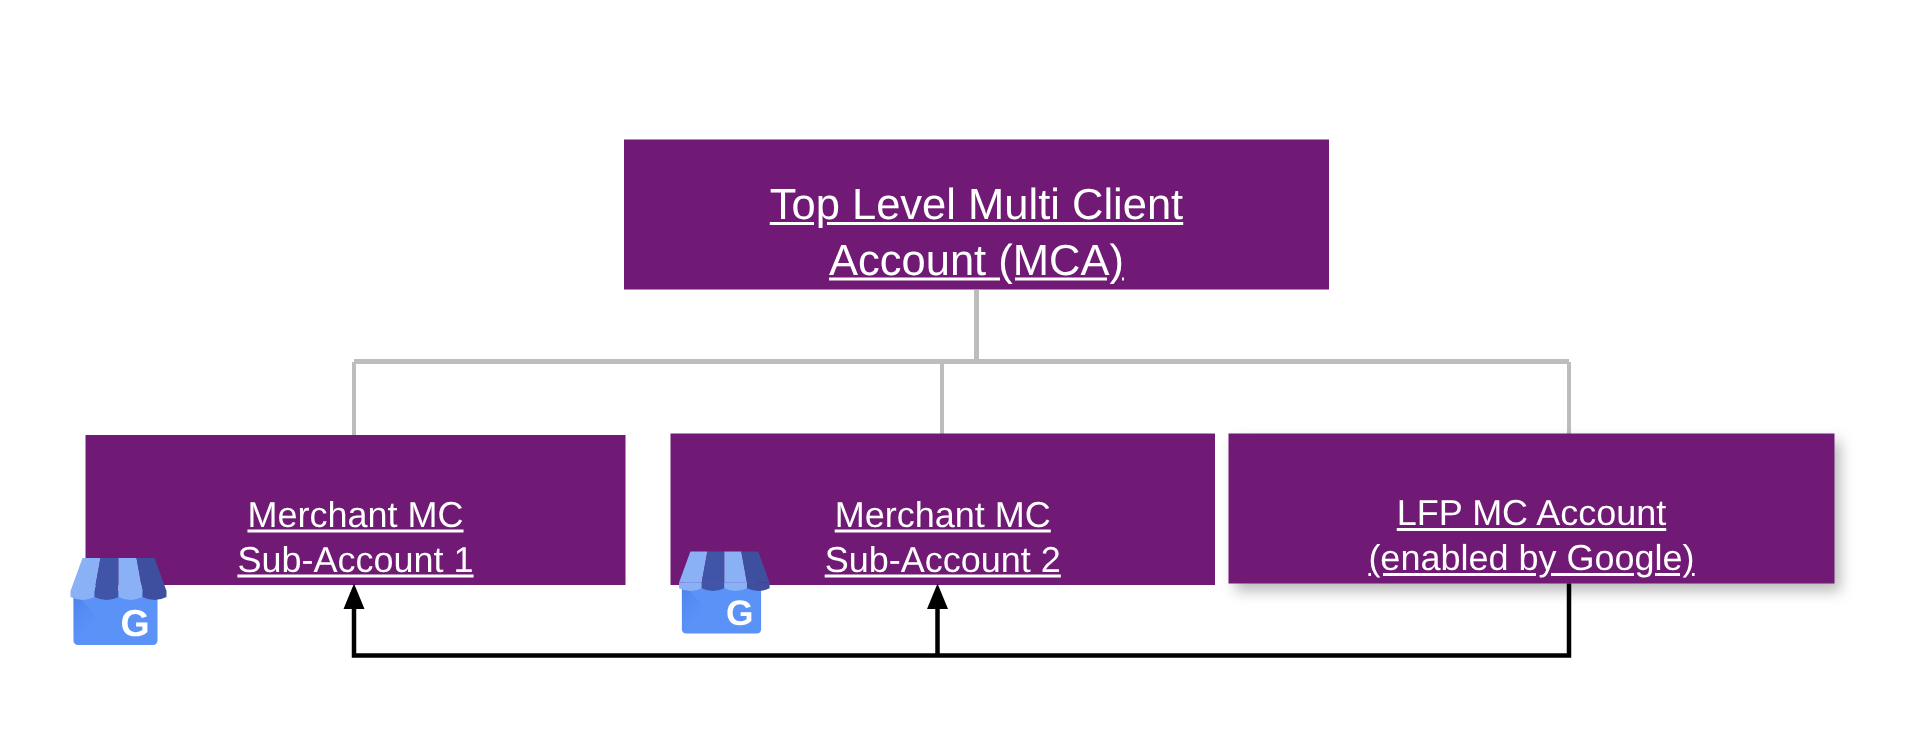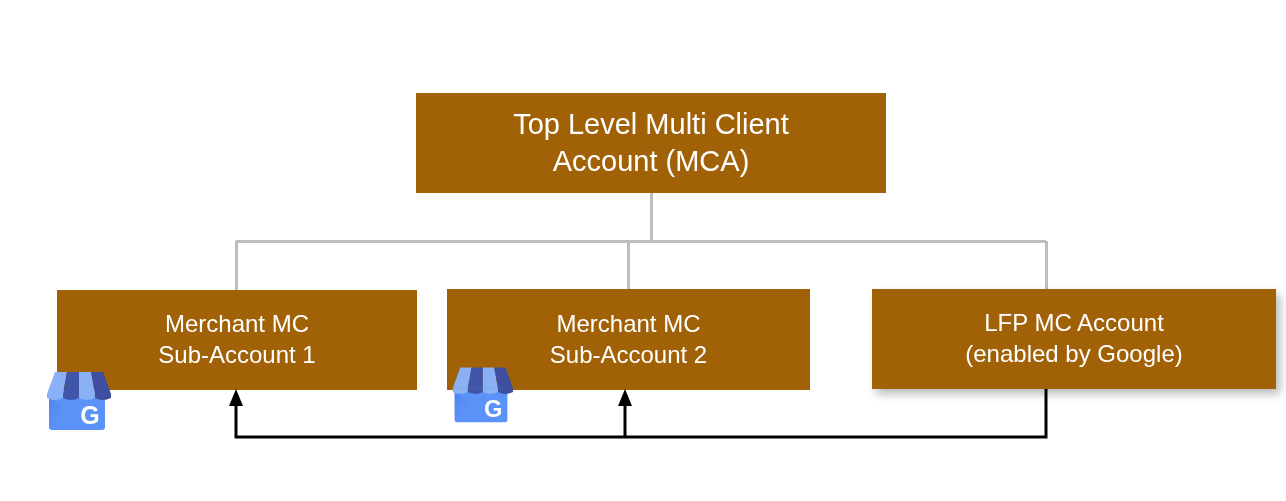--- a/index.html
+++ b/index.html
@@ -12,29 +12,30 @@
   }
   #canvas {
     position: relative;
     width: 1286px;
     height: 501px;
     background: #ffffff;
     overflow: hidden;
   }
   .node {
     position: absolute;
-    background: #a16207;
+    background: #701a75;
     color: #ffffff;
     display: flex;
-    align-items: center;
+    align-items: flex-end;
     justify-content: center;
     text-align: center;
     line-height: 1.28;
     box-sizing: border-box;
     z-index: 3;
+    text-decoration: underline;
   }
   .node .label {
     white-space: pre-line;
     padding: 0 10px;
   }
   #node-mca {
     left: 416px;
     top: 93px;
     width: 470px;
     height: 100px;
@@ -48,21 +49,21 @@
     font-size: 24px;
   }
   #node-sub2 {
     left: 447px;
     top: 289px;
     width: 363px;
     height: 101px;
     font-size: 24px;
   }
   #node-lfp {
-    left: 872px;
+    left: 819px;
     top: 289px;
     width: 404px;
     height: 100px;
     font-size: 24px;
     box-shadow: 4px 5px 9px rgba(0,0,0,0.28);
   }
   #connectors, #feedback {
     position: absolute;
     left: 0;
     top: 0;

